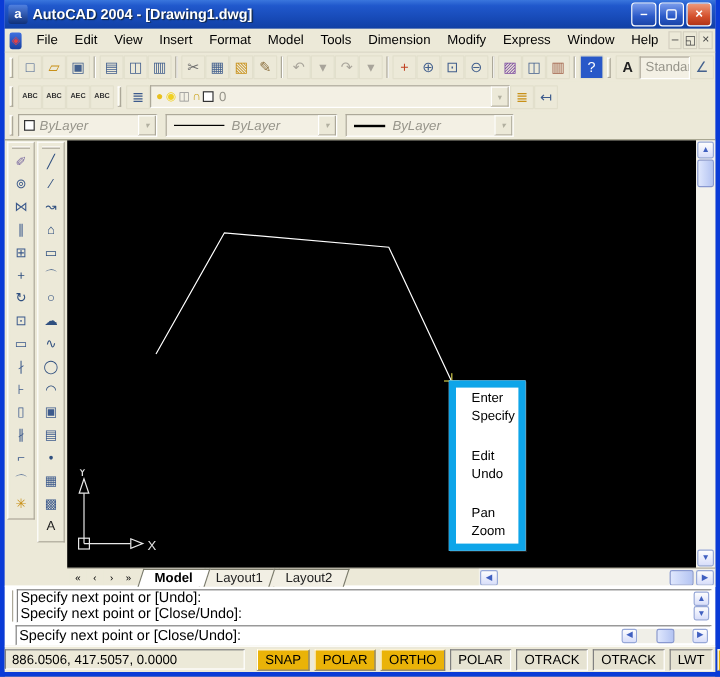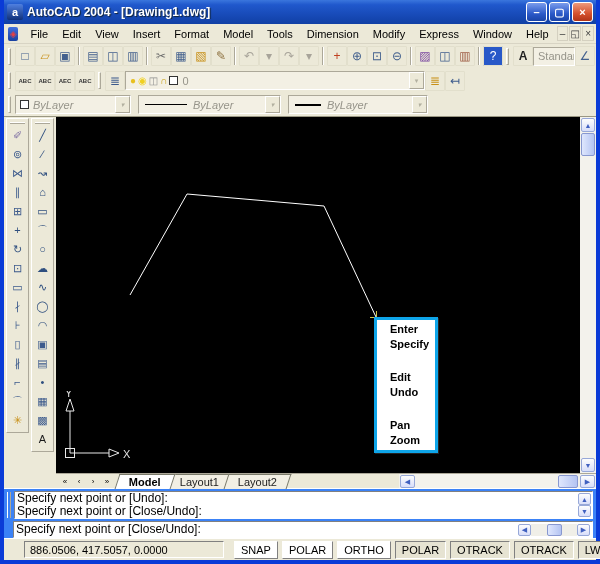--- a/index.html
+++ b/index.html
@@ -74,44 +74,44 @@
   .tab.active span{font-weight:bold;color:#000;}
   .hscroll{display:flex;align-items:center;width:197px;margin-left:auto;height:15px;background:#f3f2ec;padding:1px;}
   .hscroll .sb-btn{width:15px;height:13px;flex:0 0 15px;}
   .hscroll .htrack{flex:1;display:flex;}
   .hscroll .sb-thumb{width:20px;height:13px;margin-left:auto;margin-right:2px;}
   
   .ucs{position:absolute;left:1px;bottom:4px;}
   .crosshair{position:absolute;width:13px;height:13px;pointer-events:none;}
   .crosshair:before{content:"";position:absolute;left:0;right:0;top:6px;height:1px;background:#cfc84a;}
   .crosshair:after{content:"";position:absolute;top:0;bottom:0;left:6px;width:1px;background:#cfc84a;}
-  .cmenu{position:absolute;left:318px;top:200px;width:64px;background:#fff;border:3px solid #0ea5e9;
-    box-shadow:1px 1px 0 rgba(100,100,100,.35);padding:2px 0;z-index:5;font-weight:bold;}
+  .cmenu{position:absolute;left:318px;top:200px;width:64px;background:#fff;border:6px solid #0ea5e9;
+    box-shadow:1px 1px 0 rgba(100,100,100,.35);padding:2px 0;z-index:5;}
   .cm-item{font-size:11px;color:#000;height:15px;line-height:15px;padding-left:13px;white-space:nowrap;}
   .cm-sep{height:1px;background:#b8b8b8;margin:2px 2px;}
   
-  .cmd{height:50px;flex:0 0 50px;background:#3b82f6;border-top:1px solid #fff;padding:2px 3px 1px 2px;display:flex;flex-direction:column;gap:2px;}
+  .cmd{height:50px;flex:0 0 50px;background:#ffffff;border-top:1px solid #fff;padding:2px 3px 1px 2px;display:flex;flex-direction:column;gap:2px;}
   .cmd-row1{display:flex;flex:1;}
   .cmd-grip{width:4px;border-left:1px solid #fff;border-right:1px solid #aca899;margin:1px 3px 1px 1px;}
   .cmd-hist{flex:1;background:#fff;border:1px solid;border-color:#808080 #fff #fff #808080;
     font-family:"DejaVu Sans Mono",monospace;font-size:12px;line-height:13px;padding:0 2px;position:relative;overflow:hidden;}
   .cmd-vbtns{position:absolute;right:1px;top:1px;display:flex;flex-direction:column;}
   .cmd-vbtns .sb-btn{width:13px;height:12px;}
   .cmd-input{height:17px;flex:0 0 17px;background:#fff;border:1px solid;border-color:#808080 #fff #fff #808080;
     font-family:"DejaVu Sans Mono",monospace;font-size:12px;line-height:15px;padding:0 2px;display:flex;align-items:center;margin-left:7px;}
   .mini-h{margin-left:auto;display:flex;align-items:center;height:13px;}
   .mini-h .sb-btn{width:13px;height:12px;}
   .mini-h .mtrack{width:46px;height:12px;background:#f0efe8;display:flex;}
   .mini-h .sb-thumb{width:15px;height:12px;margin:0 auto;}
   
-  .status{height:22px;flex:0 0 22px;background:#ece9d8;display:flex;align-items:center;padding:0 20px;border-top:1px solid #fff;}
+  .status{height:22px;flex:0 0 22px;background:#ece9d8;display:flex;align-items:center;padding:0 0;border-top:1px solid #fff;}
   .coords{width:200px;flex:0 0 200px;height:17px;border:1px solid;border-color:#808080 #fff #fff #808080;
     font-size:11px;color:#000;display:flex;align-items:center;padding-left:5px;margin-right:10px;}
   .toggle{font-size:11px;color:#000;height:18px;display:flex;align-items:center;padding:0 6px;margin-right:4px;
-    background:#ffffff;border:1px solid;border-color:#fff #808080 #808080 #fff;}
+    background:#eab308;border:1px solid;border-color:#fff #808080 #808080 #fff;}
   .toggle.pressed{border-color:#808080 #fff #fff #808080;background:#e6e3d2;}
 </style>
 </head>
 <body>
 
 <div class="win">
 
   <div class="titlebar">
     <span class="appicon">a</span>
     <span class="title">AutoCAD 2004 - [Drawing1.dwg]</span>

